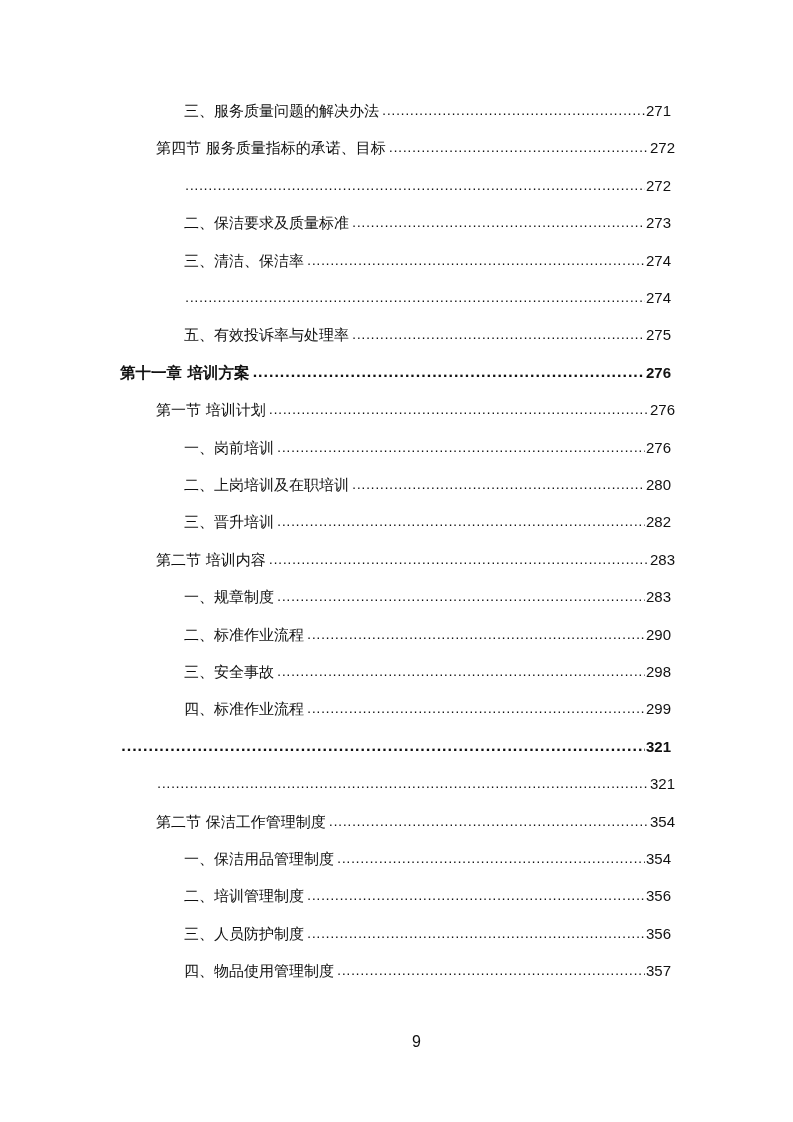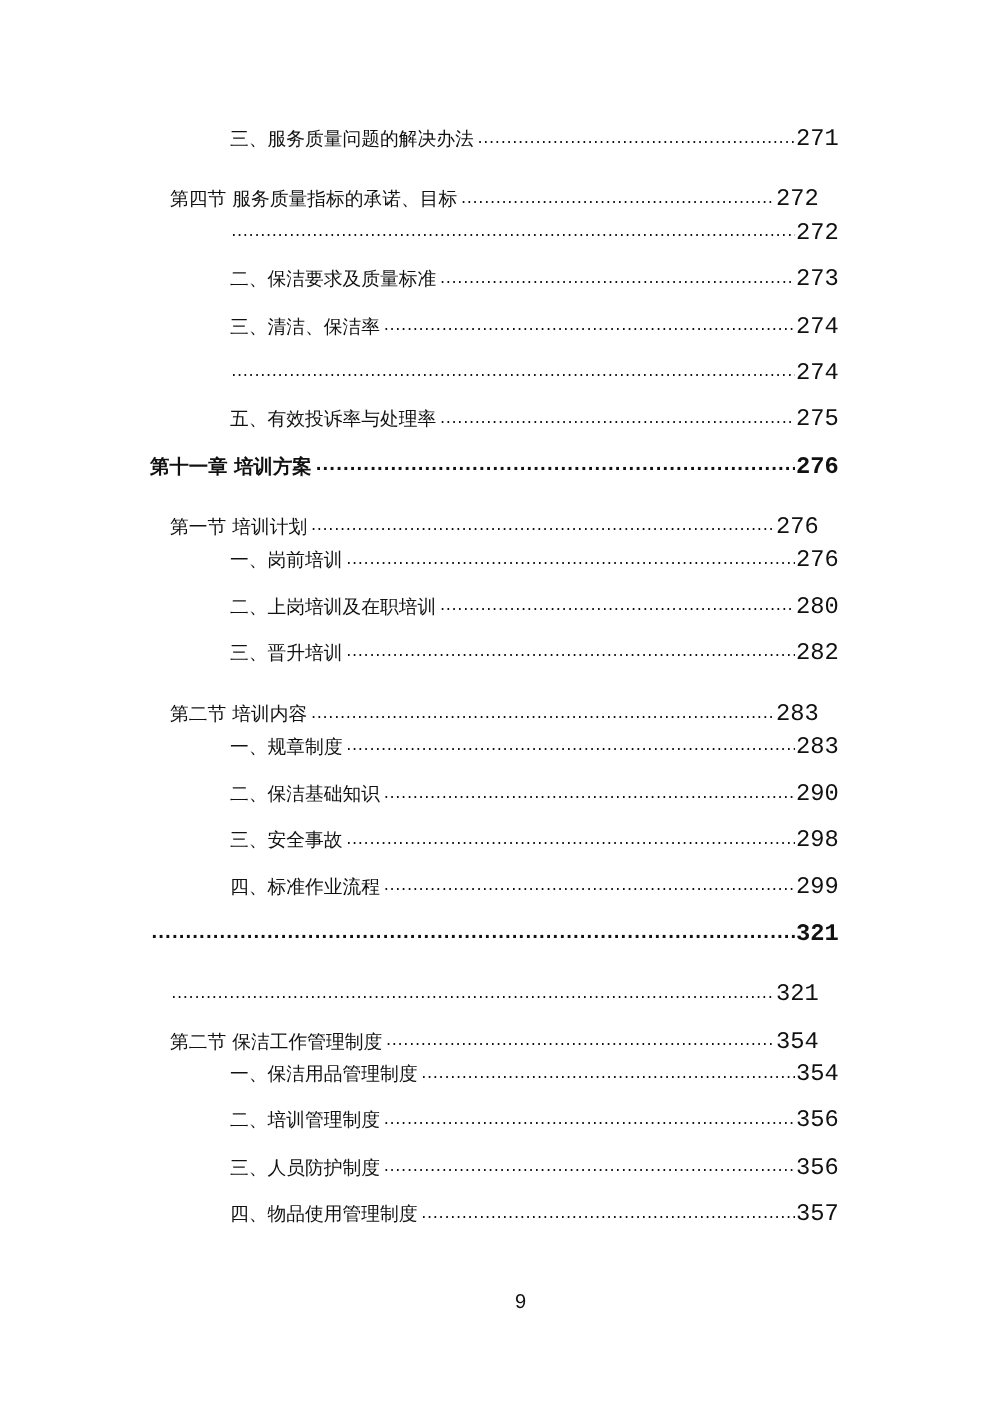--- a/index.html
+++ b/index.html
@@ -7,34 +7,34 @@
       width: 793px; height: 1122px; position: relative; overflow: hidden;
       font-family: "DejaVu Sans", "Liberation Sans", sans-serif;
       color: #111111;
     }
     .toc { position: absolute; left: 0; top: 101px; width: 793px; }
     .toc-row {
       position: absolute; height: 24px; display: flex; align-items: flex-start;
       font-size: 15px; line-height: 20px; white-space: nowrap;
     }
     .toc-row.level-0 { left: 120px; width: 551px; font-weight: bold; font-size: 15.5px; }
-    .toc-row.level-1 { left: 136px; width: 519px; margin-top: 11px; }
+    .toc-row.level-1 { left: 156px; width: 519px; }
     .toc-row.level-2 { left: 184px; width: 487px; }
     .toc-title { flex: 0 0 auto; padding-right: 2px; }
     .toc-leader {
       flex: 1 1 auto; overflow: hidden; height: 20px; position: relative; margin: 0 1px;
     }
     .toc-leader::before {
       content: "......................................................................................................................................................................................................";
       position: absolute; left: 0; bottom: 0; letter-spacing: 0.5px; font-size: 13px;
       white-space: nowrap;
     }
     .level-0 .toc-leader::before { font-weight: bold; }
     .toc-page {
-      flex: 0 0 auto; font-family: Liberation Mono, monospace; font-size: 19px;
+      flex: 0 0 auto; font-family: Liberation Sans, sans-serif; font-size: 15px;
     }
     .level-0 .toc-page { font-weight: bold; }
     .page-number {
       position: absolute; left: 0; width: 833px; top: 1033px;
       text-align: center; font-family: "Liberation Sans", sans-serif; font-size: 16px;
     }
   </style>
 </head>
 <body>
 
@@ -101,21 +101,21 @@
     <span class="toc-title">第二节  培训内容</span>
     <span class="toc-leader"></span>
     <span class="toc-page">283</span>
   </div>
   <div class="toc-row level-2" style="top:486.2px">
     <span class="toc-title">一、规章制度</span>
     <span class="toc-leader"></span>
     <span class="toc-page">283</span>
   </div>
   <div class="toc-row level-2" style="top:523.6px">
-    <span class="toc-title">二、保洁基础知识</span>
+    <span class="toc-title">二、标准作业流程</span>
     <span class="toc-leader"></span>
     <span class="toc-page">290</span>
   </div>
   <div class="toc-row level-2" style="top:561px">
     <span class="toc-title">三、安全事故</span>
     <span class="toc-leader"></span>
     <span class="toc-page">298</span>
   </div>
   <div class="toc-row level-2" style="top:598.4px">
     <span class="toc-title">四、标准作业流程</span>

